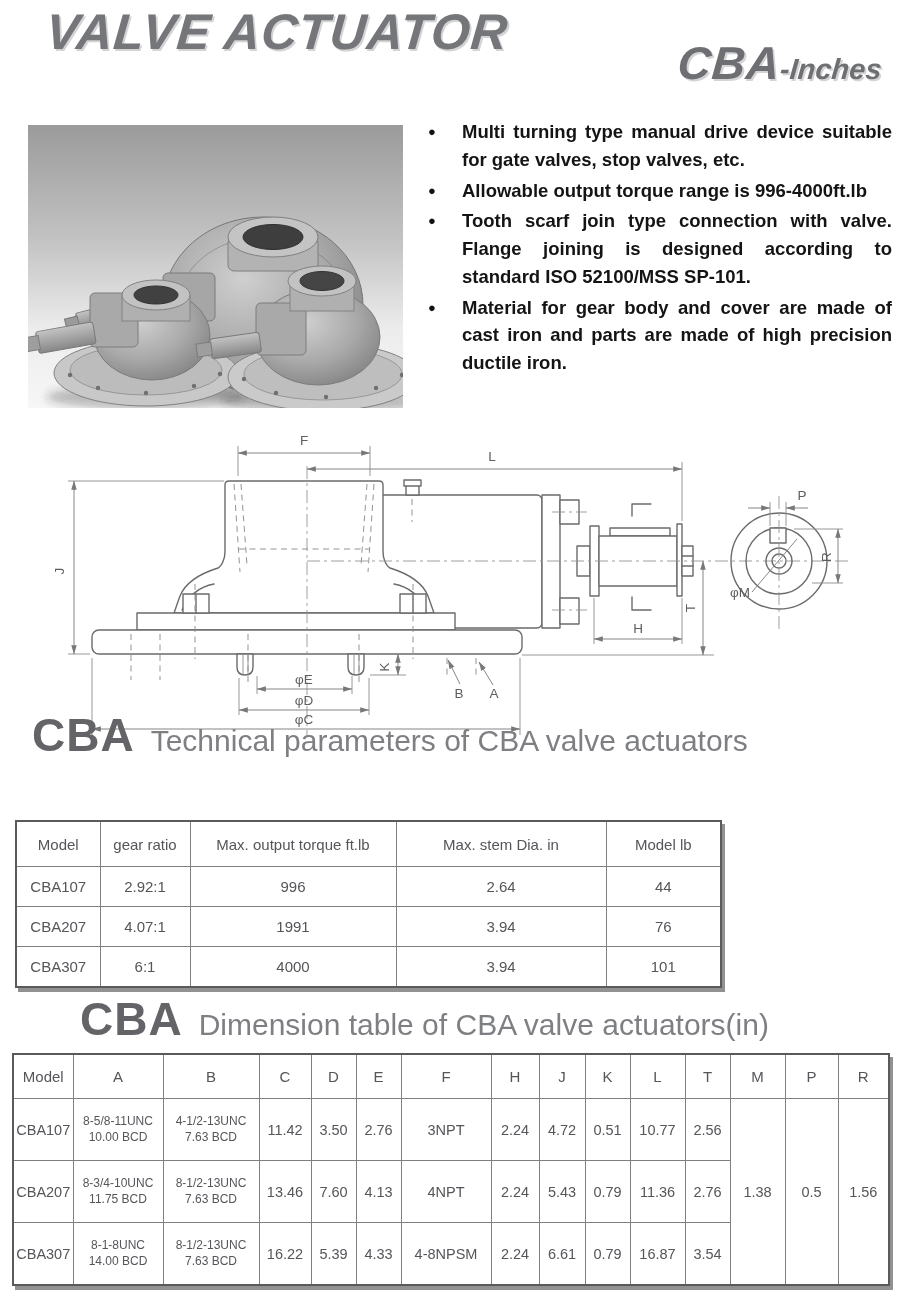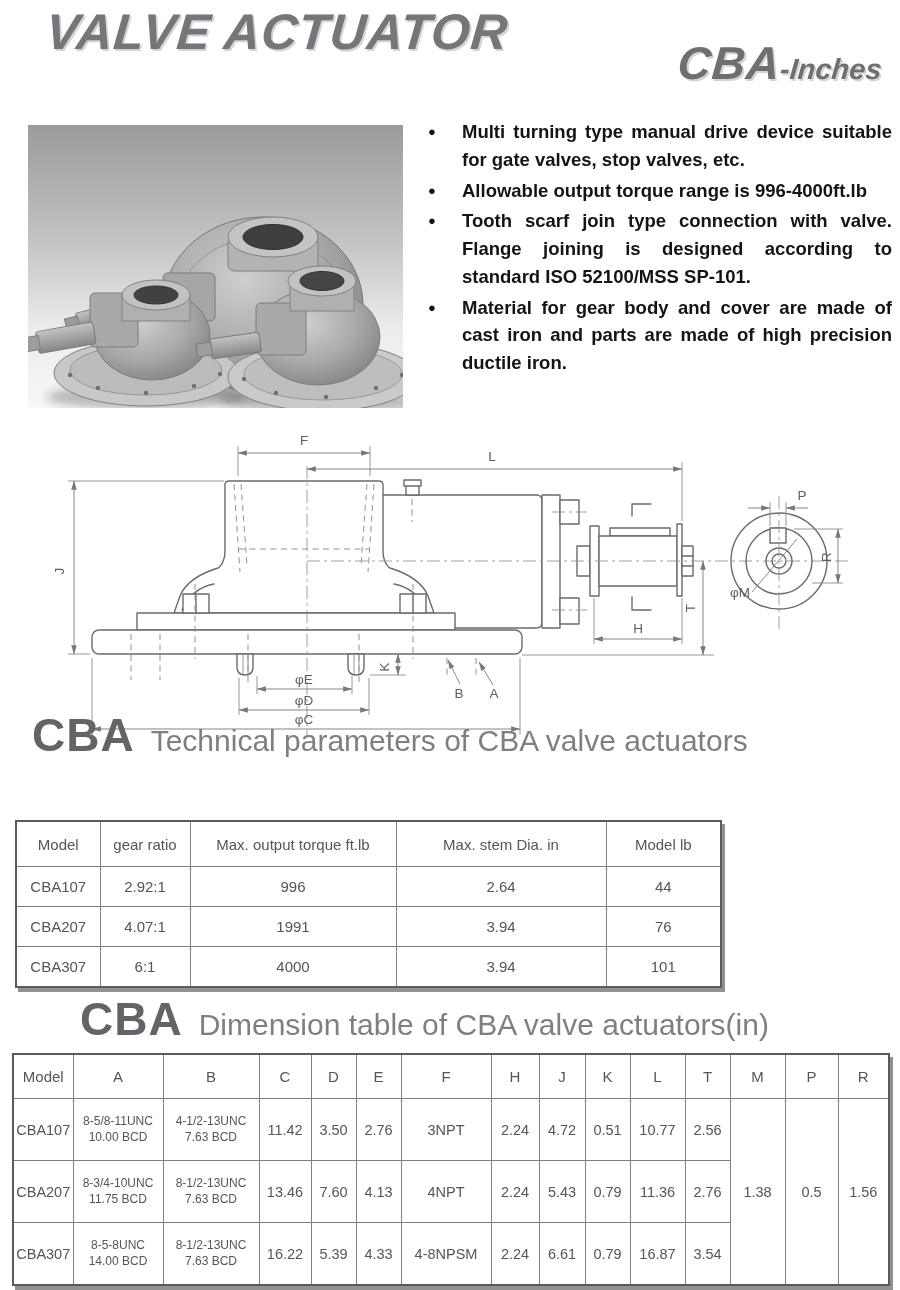--- a/index.html
+++ b/index.html
@@ -415,21 +415,21 @@
         <td>4NPT</td>
         <td>2.24</td>
         <td>5.43</td>
         <td>0.79</td>
         <td>11.36</td>
         <td>2.76</td>
       </tr>
       <tr>
         <td>CBA307</td>
         <td class="ab">
-          <div>8-5-8UNC</div>
+          <div>8-1-8UNC</div>
           <div>14.00 BCD</div>
         </td>
         <td class="ab">
           <div>8-1/2-13UNC</div>
           <div>7.63 BCD</div>
         </td>
         <td>16.22</td>
         <td>5.39</td>
         <td>4.33</td>
         <td>4-8NPSM</td>

